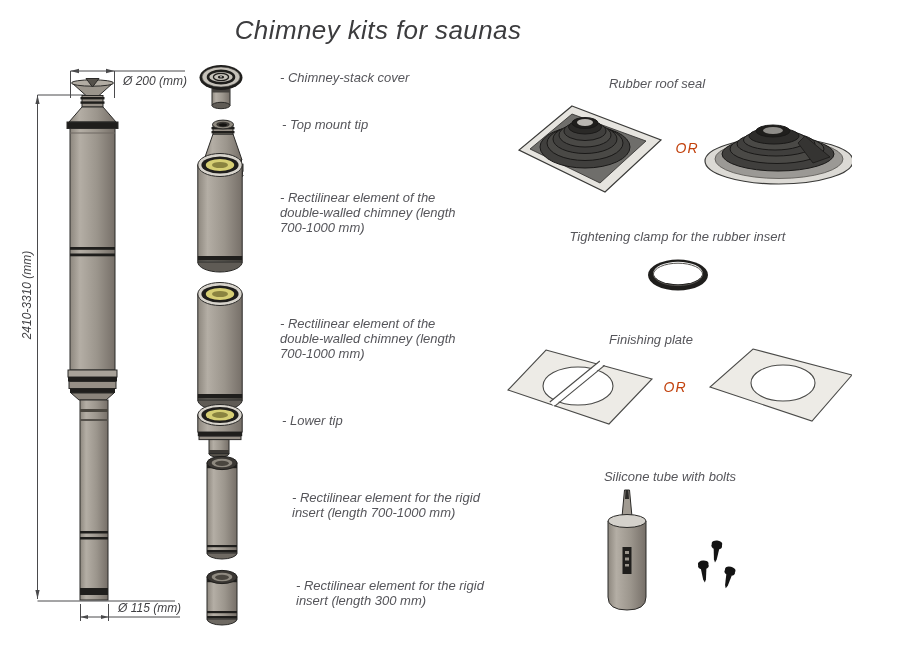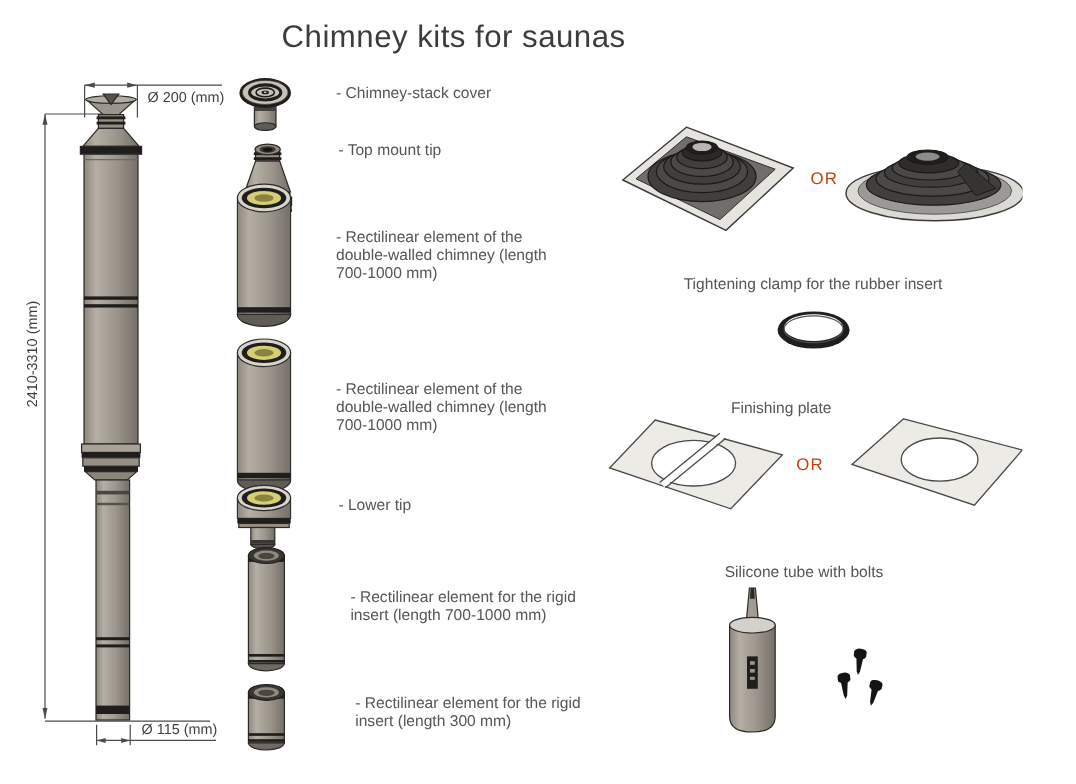--- a/index.html
+++ b/index.html
@@ -1,17 +1,17 @@
 <!DOCTYPE html>
 <html><head>
 <meta charset="utf-8">
 <style>
   html,body{margin:0;padding:0;background:#ffffff;}
   #page{position:relative;width:852px;height:653px;background:#ffffff;
-        font-family:"Liberation Sans",sans-serif;overflow:hidden;}
+        font-family:"Liberation Sans",sans-serif;overflow:hidden;font-style:italic;}
   .abs{position:absolute;}
   .title{font-size:26px;color:#3c3c3e;letter-spacing:.4px;text-align:center;}
   .part-label{font-size:13px;line-height:15px;color:#55555a;}
   .acc-title{font-size:13px;color:#55555a;text-align:center;}
   .or-label{font-size:14px;color:#c2410c;text-align:center;letter-spacing:1px;}
   .dim-label{font-size:12px;color:#3f3f42;white-space:nowrap;}
   .dim-vertical{transform:rotate(-90deg);transform-origin:center center;text-align:center;}
   svg{display:block;}
 </style>
 </head>
@@ -222,20 +222,21 @@
     <rect x="1" y="12" width="30" height="3.2" fill="#1f1e1c"></rect>
     <rect x="1" y="44" width="30" height="2.2" fill="#1f1e1c"></rect>
     <rect x="1" y="49" width="30" height="2.2" fill="#1f1e1c"></rect>
     <path d="M1 52 a15 6 0 0 0 30 0 z" fill="#6e6962" stroke="#2b2a28"></path>
     <ellipse cx="16" cy="10" rx="15" ry="6.6" fill="#3a3733" stroke="#1f1e1c"></ellipse>
     <ellipse cx="16" cy="10" rx="10.4" ry="4.2" fill="#8f8a80"></ellipse>
     <ellipse cx="16" cy="10.3" rx="6.8" ry="2.6" fill="#4a463f"></ellipse>
   </svg>
   <div class="abs part-label" style="left:296px;top:578px;width:188px;">- Rectilinear element for the rigid insert (length 300 mm)</div>
 
+  <div class="abs acc-title" style="left:557px;top:76px;width:200px;">Rubber roof seal</div>
 
   <svg class="abs" style="left:515px;top:100px;" width="150" height="95" viewBox="0 0 150 95">
     <polygon points="57,6 146,40 90,92 4,50" fill="#e6e4df" stroke="#3a3a38" stroke-width="1.2"></polygon>
     <polygon points="57,14 131,41 85,83 15,49" fill="#6f6e6b" stroke="#2b2a28" stroke-width="0.8"></polygon>
     <g stroke="#1a1918" stroke-width="1">
       <ellipse cx="70" cy="47" rx="45" ry="21" fill="#403f3d"></ellipse>
       <ellipse cx="70" cy="43" rx="38" ry="17.5" fill="#4a4946"></ellipse>
       <ellipse cx="70" cy="39" rx="32" ry="14.5" fill="#403f3d"></ellipse>
       <ellipse cx="70" cy="35" rx="26" ry="12" fill="#4a4946"></ellipse>
       <ellipse cx="70" cy="31" rx="21" ry="9.5" fill="#403f3d"></ellipse>

